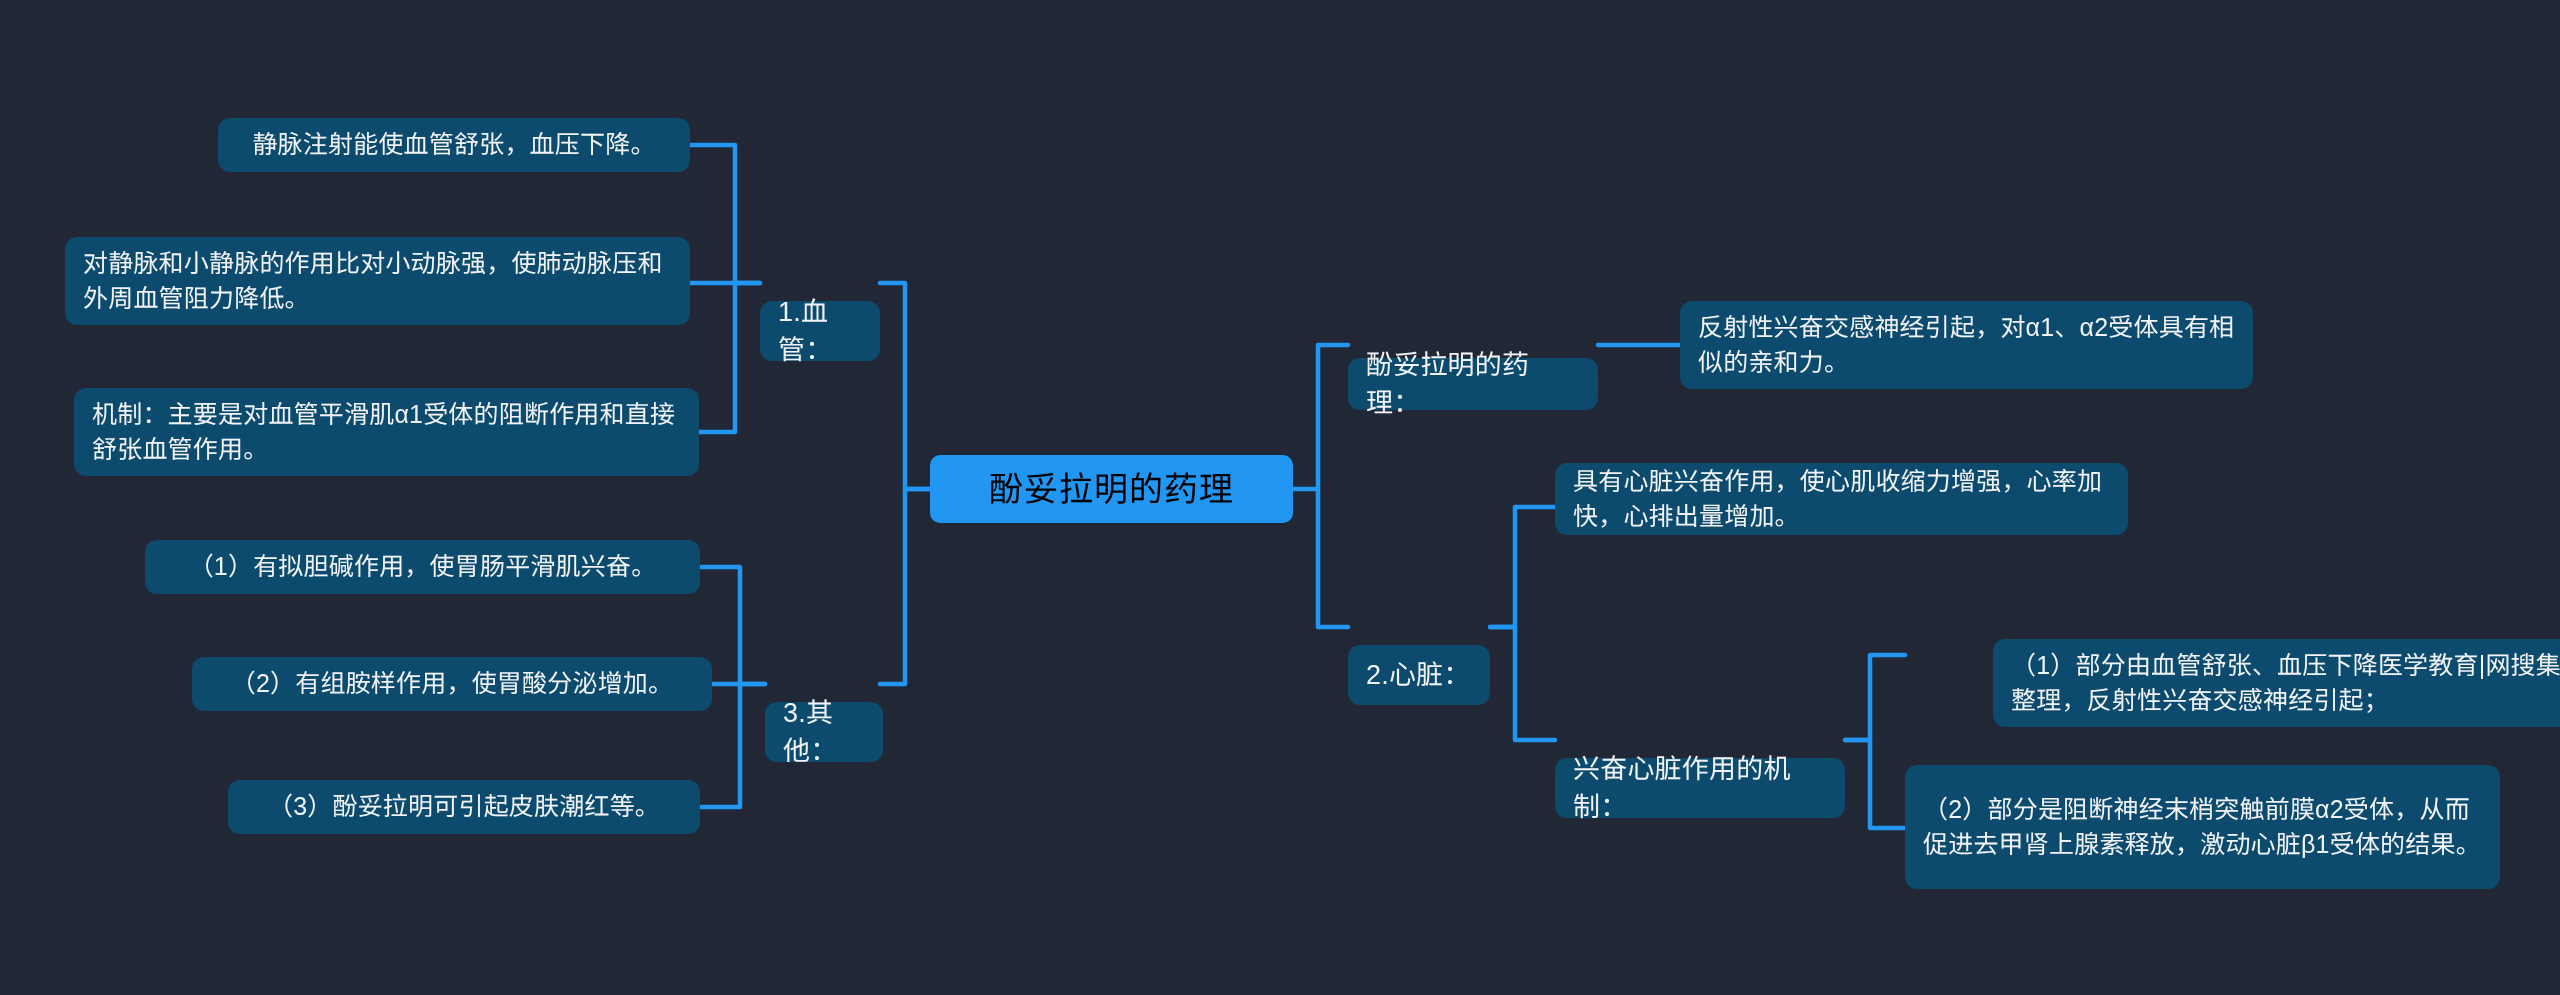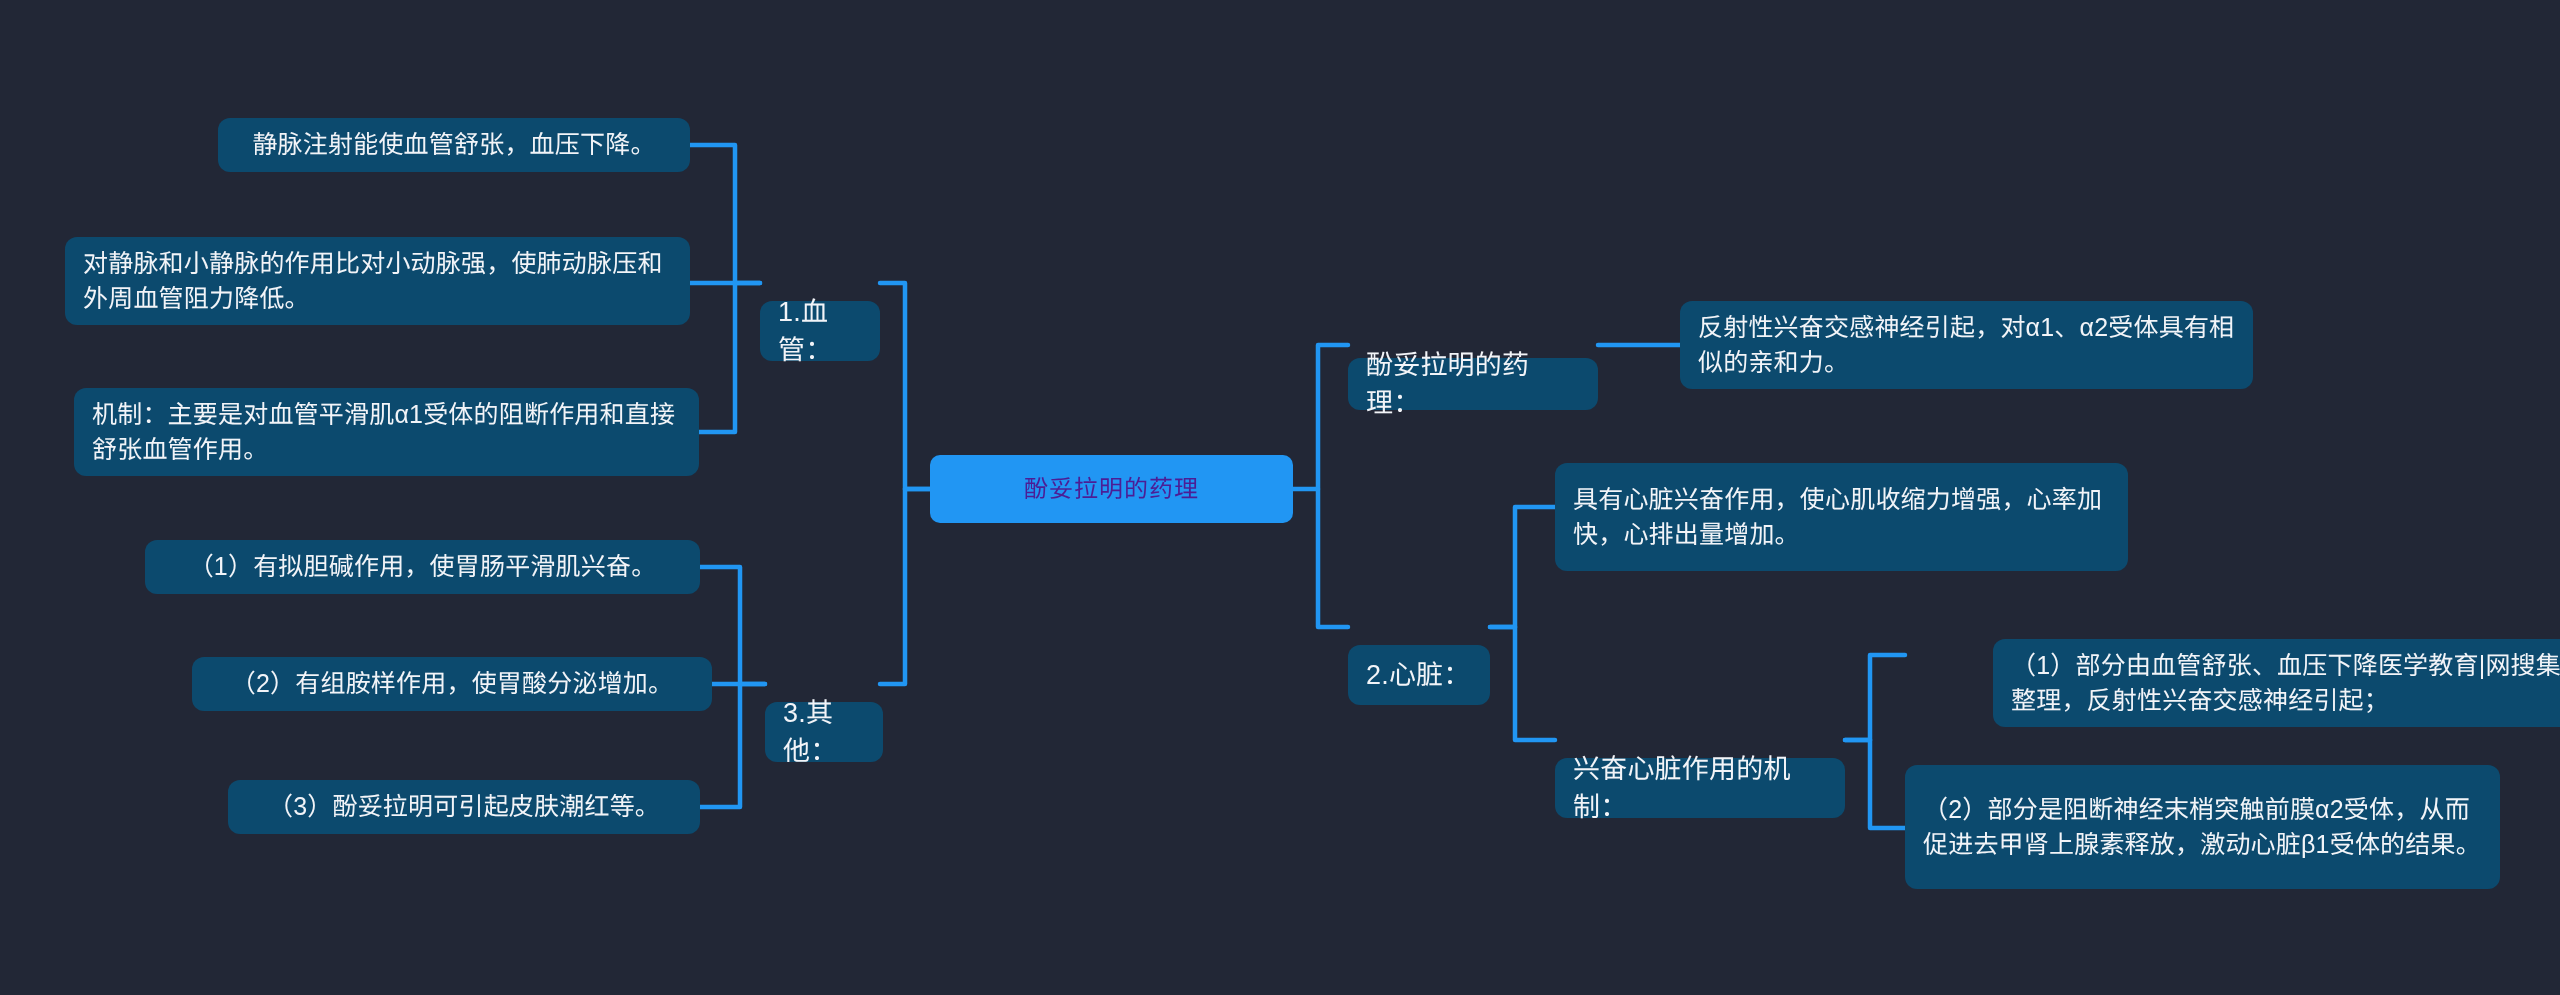--- a/index.html
+++ b/index.html
@@ -33,22 +33,22 @@
     align-items: center;
     font-size: 25px;
     line-height: 1.42;
     letter-spacing: 0.2px;
     padding: 10px 18px;
     white-space: pre-wrap;
     z-index: 2;
   }
   .node.center {
     background: #2196f3;
-    color: #4c1d95;
-    font-size: 24px;
+    color: #000000;
+    font-size: 34px;
     border-radius: 10px;
     justify-content: center;
     text-align: center;
     padding: 10px 22px;
     letter-spacing: 1px;
   }
   .node.branch {
     font-size: 27px;
     justify-content: flex-start;
     margin-top: 48px;
@@ -140,21 +140,21 @@
   </div>
 
   <div class="node" style="left:1680px; top:301px; width:573px; height:88px;">
     <span class="txt">反射性兴奋交感神经引起，对α1、α2受体具有相似的亲和力。</span>
   </div>
 
   <div class="node branch" style="left:1348px; top:597px; width:142px; height:60px;">
     <span class="txt">2.心脏：</span>
   </div>
 
-  <div class="node" style="left:1555px; top:463px; width:573px; height:108px;">
+  <div class="node" style="left:1555px; top:463px; width:573px; height:72px;">
     <span class="txt">具有心脏兴奋作用，使心肌收缩力增强，心率加快，心排出量增加。</span>
   </div>
 
   <div class="node branch" style="left:1555px; top:710px; width:290px; height:60px;">
     <span class="txt">兴奋心脏作用的机制：</span>
   </div>
 
   <div class="node" style="left:1993px; top:611px; width:595px; height:88px;margin-top:28px;">
     <span class="txt">（1）部分由血管舒张、血压下降医学教育|网搜集整理，反射性兴奋交感神经引起；</span>
   </div>

